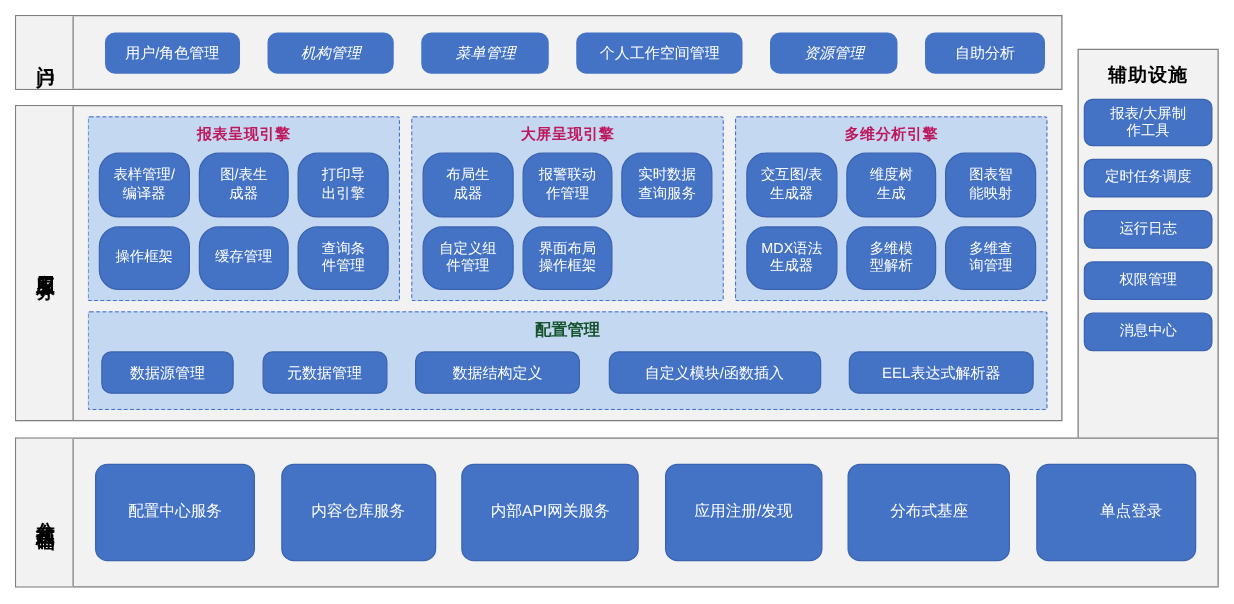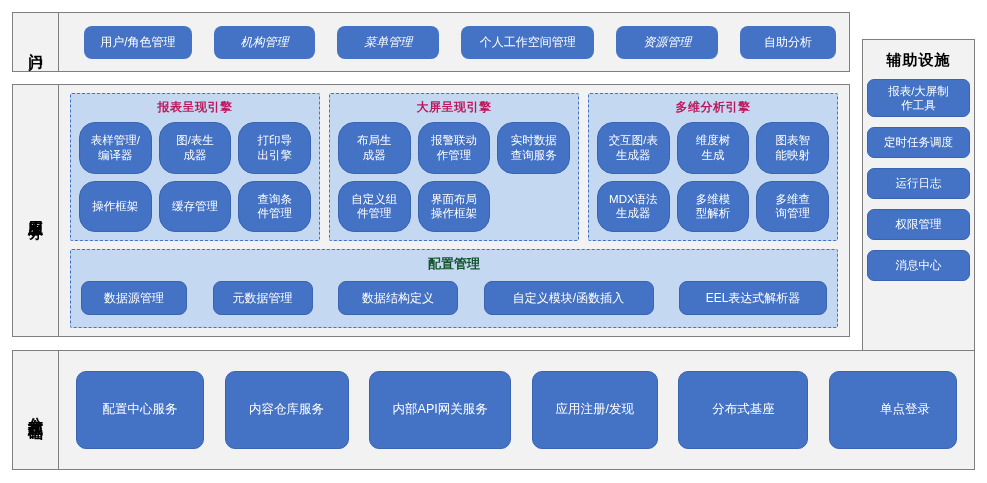--- a/index.html
+++ b/index.html
@@ -181,21 +181,21 @@
     flex: 1;
   }
   #config-row .chip {
     height: 34px;
     font-size: 12px;
     border-radius: 8px;
     border: 1px solid #3A63B0;
   }
   .cw1 { width: 106px; }
   .cw2 { width: 100px; }
-  .cw3 { width: 120px; }
+  .cw3 { width: 132px; }
   .cw4 { width: 170px; }
   .cw5 { width: 148px; }
 
   
   #aux-panel {
     left: 862px;
     top: 12px;
     width: 113px;
     height: 325px;
     padding: 8px 9px 10px 9px;

